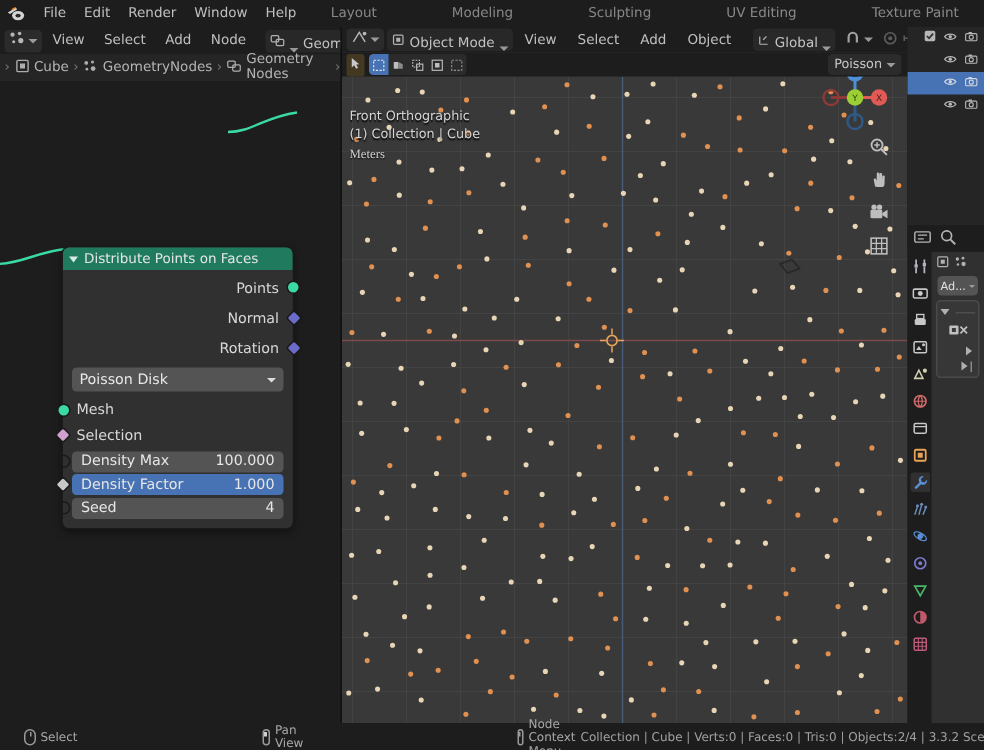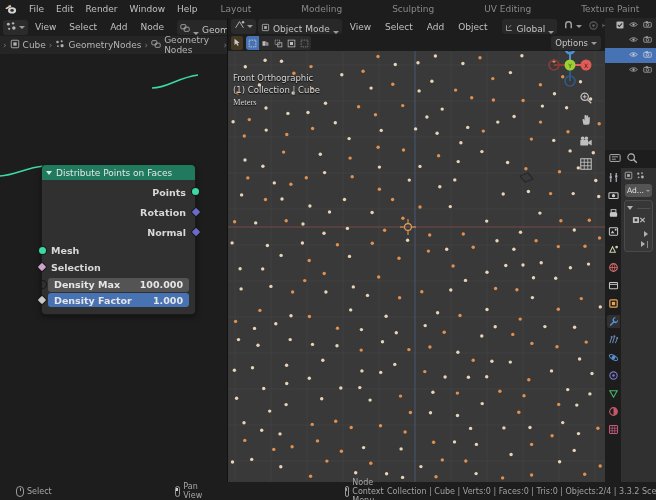--- a/index.html
+++ b/index.html
@@ -75,21 +75,21 @@
   }
   .gnode-header {
     height:15px; background:#1f7a5e; border-radius:4px 4px 0 0;
     display:flex;align-items:center; padding-left:4px; gap:4px;
     color:#e6e6e6; font-size:9px;
   }
   .collapse-v {
     width:0;height:0;border-left:3.5px solid transparent;border-right:3.5px solid transparent;
     border-top:4px solid #d6ece4;
   }
-  .gnode-body { background:#303030; border-radius:0 0 4px 4px; padding:2px 0 5px;font-weight:bold; }
+  .gnode-body { background:#303030; border-radius:0 0 4px 4px; padding:2px 0 5px; }
   .out-row {
     height:20px; display:flex;align-items:center;justify-content:flex-end;
     padding-right:9px; font-size:9.5px; color:#d8d8d8; position:relative;
   }
   .in-row {
     height:17px; display:flex;align-items:center; padding-left:9px;
     font-size:9.5px; color:#d8d8d8; position:relative;
   }
   .sock {
     position:absolute; width:7px;height:7px; border-radius:50%;
@@ -360,47 +360,56 @@
         <span class="collapse-v"></span>
         <span>Distribute Points on Faces</span>
       </div>
       <div class="gnode-body">
 
         <div class="out-row">
           <span>Points</span>
           <span class="sock out geo" style="top:6px;"></span>
         </div>
         <div class="out-row">
+          <span>Normal</span>
+          <span class="sock out vec diamond" style="top:7px;"></span>
+        </div>
+        <div class="out-row">
           <span>Rotation</span>
           <span class="sock out vec diamond" style="top:7px;"></span>
         </div>
-        <div class="out-row">
-          <span>Normal</span>
-          <span class="sock out vec diamond" style="top:7px;"></span>
-        </div>
-
+
+        <div class="dropdown-widget">
+          <span>Poisson Disk</span>
+          <span class="dd-caret"></span>
+        </div>
 
         <div class="in-row">
           <span class="sock in geo" style="top:5px;"></span>
           <span>Mesh</span>
         </div>
         <div class="in-row">
           <span class="sock in bool diamond" style="top:5px;"></span>
           <span>Selection</span>
         </div>
 
         <div class="prop-row">
           <span class="row-sock grey"></span>
           <span>Density Max</span>
           <span class="prop-val">100.000</span>
         </div>
         <div class="prop-row sel">
           <span class="row-sock diamond" style="background:#c8c8c8;"></span>
           <span>Density Factor</span>
           <span class="prop-val">1.000</span>
+        </div>
+        <div class="prop-row">
+          <span class="row-sock int"></span>
+          <span>Seed</span>
+          <span class="prop-val">4</span>
         </div>
       </div>
     </div>
   </div>
 
   <div class="divider-v" style="left:227px;"></div>
   <div class="divider-v" style="left:604px;"></div>
 
   <div class="viewport">
 
@@ -491,21 +500,21 @@
         </div>
         <div class="smb">
           <svg width="9" height="9" viewBox="0 0 12 12">
               <rect x="1.5" y="1.5" width="9" height="9" fill="none" stroke="#8f8f8f" stroke-width="1" stroke-dasharray="2 1.3"></rect>
             </svg>
         </div>
       </div>
     </div>
 
     <div class="options-btn">
-      <span>Options</span>
+      <span>Poisson</span>
       <span class="dd-arrow"></span>
     </div>
 
     <div class="vp-canvas">
       <svg class="grid-svg" width="377" height="431">
         <rect width="377" height="431" fill="#393939"></rect>
         <g stroke="#444" stroke-width="0.6">
           <line x1="7" y1="0" x2="7" y2="431"></line>
           <line x1="43" y1="0" x2="43" y2="431"></line>
           <line x1="79" y1="0" x2="79" y2="431"></line>

